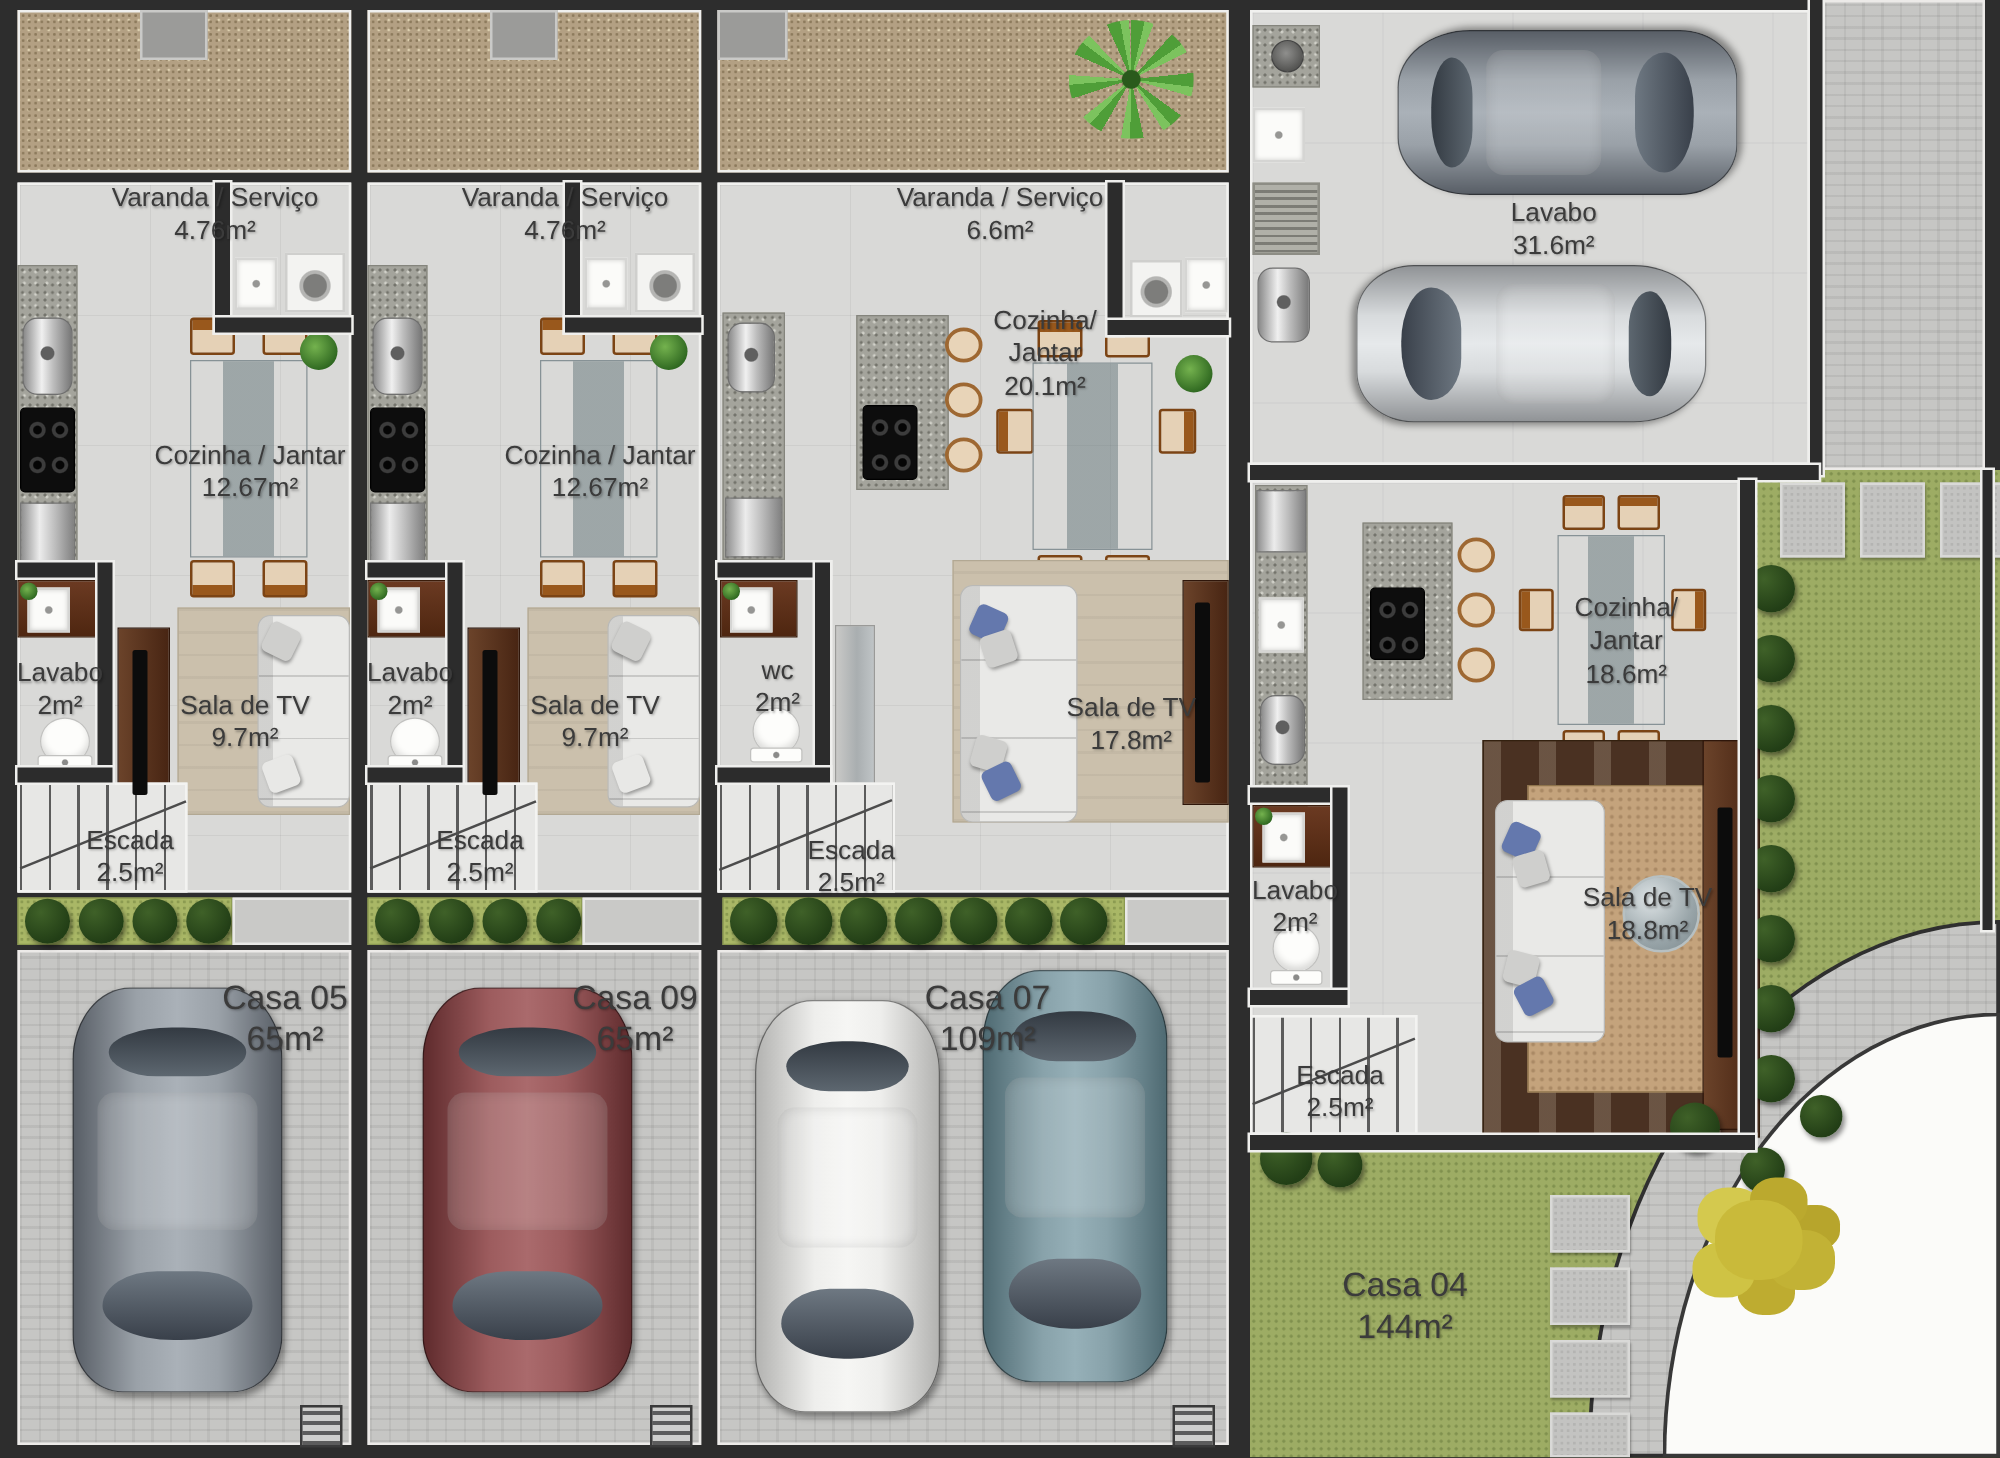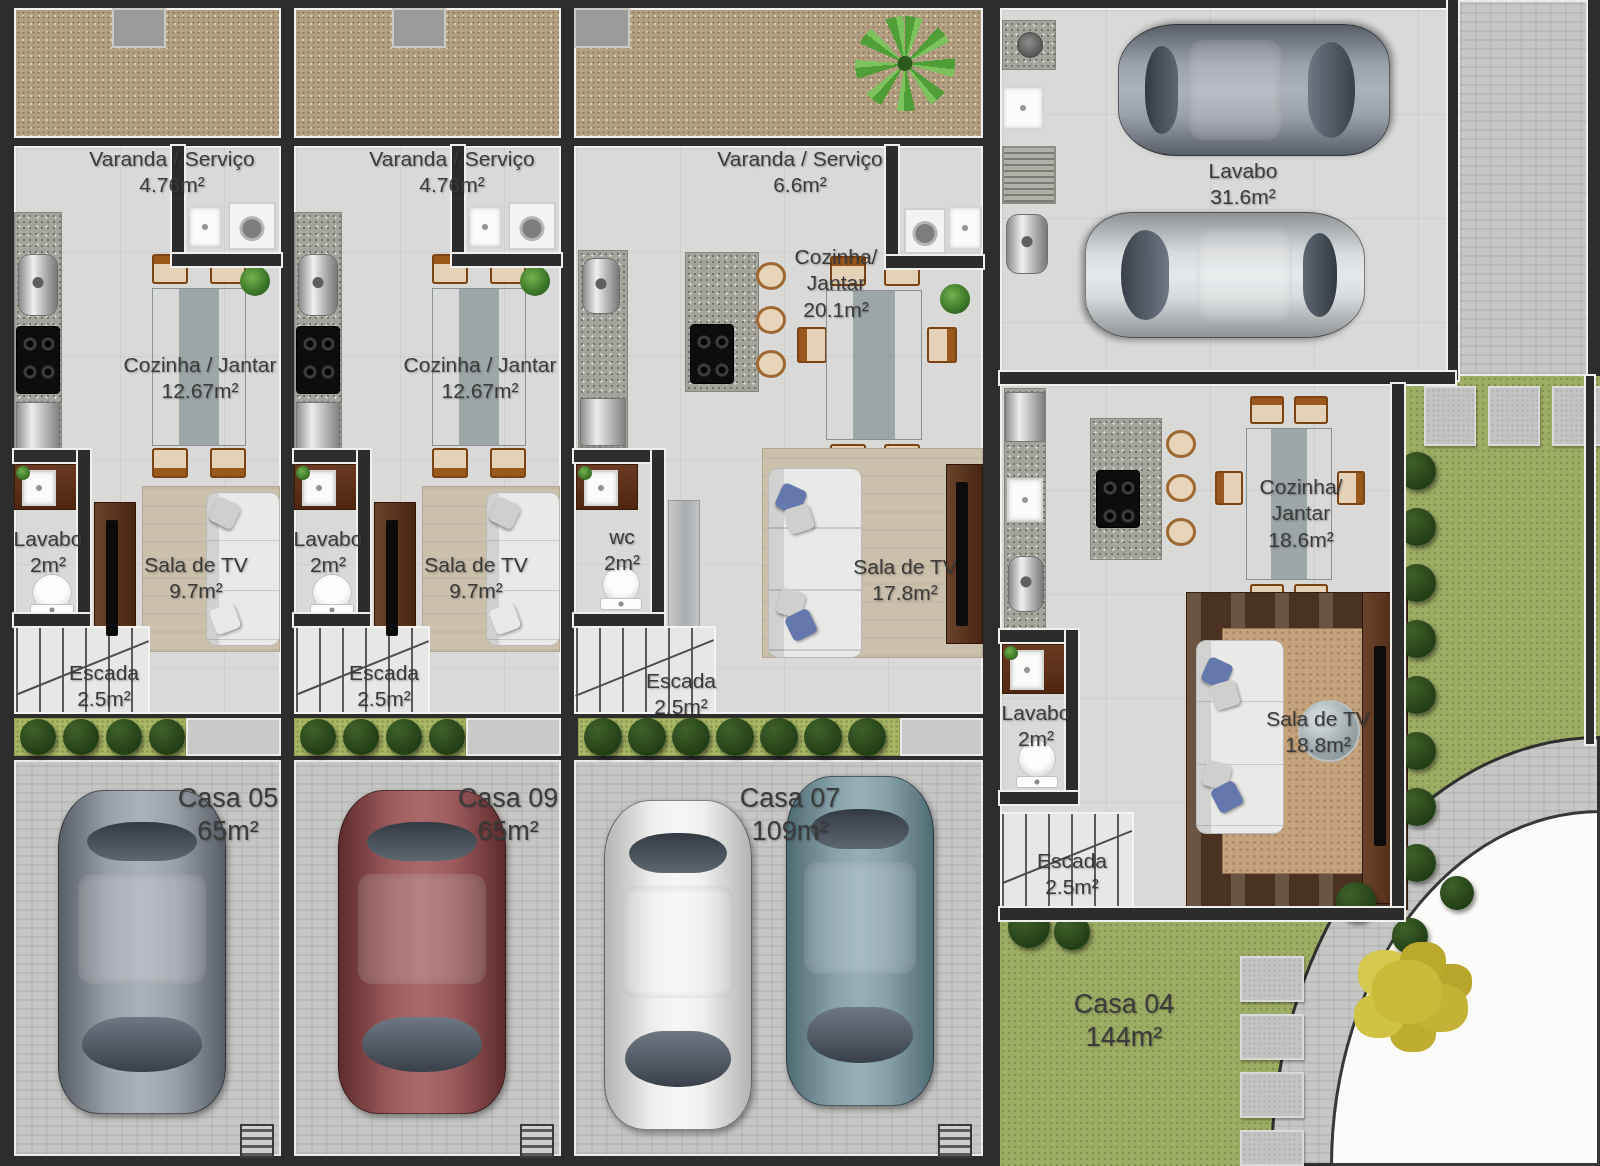--- a/index.html
+++ b/index.html
@@ -440,18 +440,18 @@
     <span>2m²</span>
   </div>
   <div class="rlabel" style="left:1318px;top:706px">
     <span>Sala de TV</span>
     <span>18.8m²</span>
   </div>
   <div class="rlabel" style="left:1072px;top:848px">
     <span>Escada</span>
     <span>2.5m²</span>
   </div>
-  <div class="rlabel ulabel" style="left:1124px;top:988px">
+  <div class="rlabel ulabel" style="left:1124px;top:1012px">
     <span>Casa 04</span>
     <span>144m²</span>
   </div>
 
 </div>
 
 </body></html>

